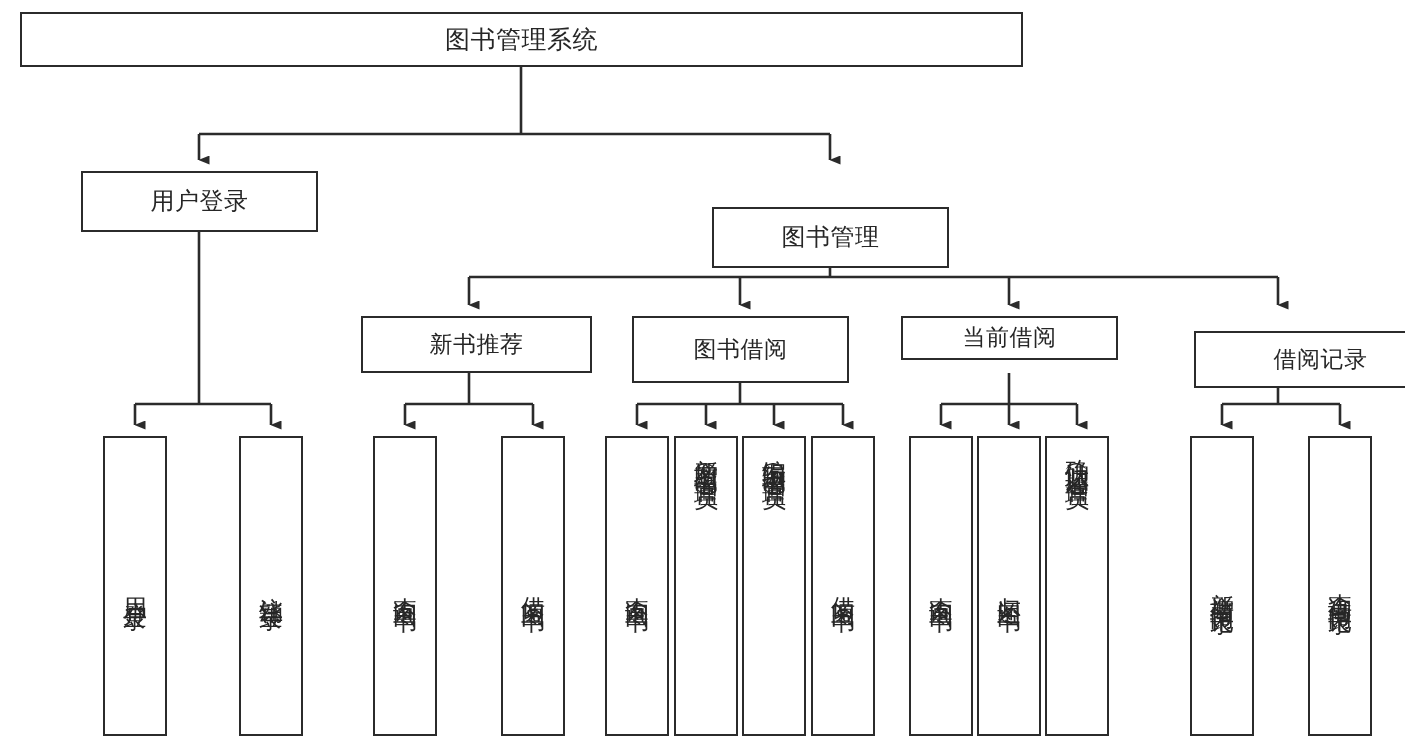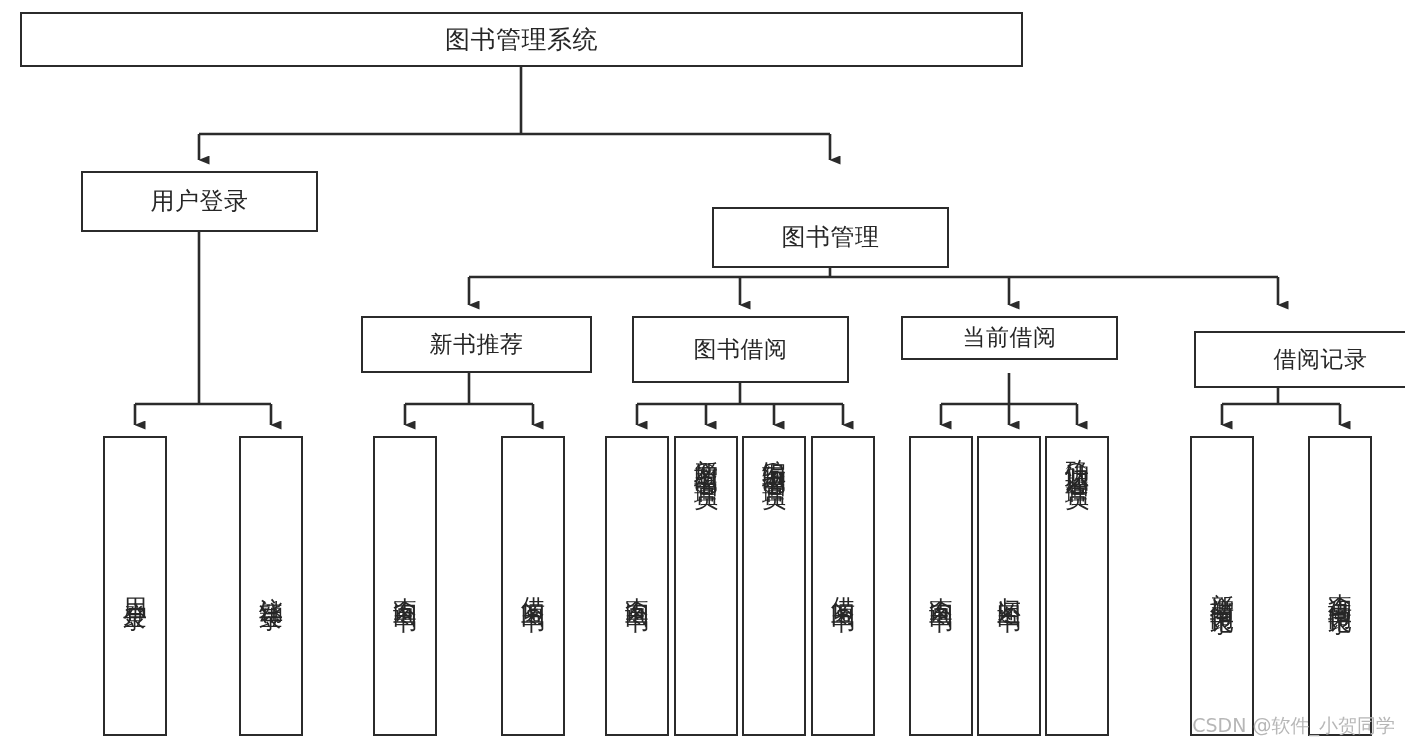--- a/index.html
+++ b/index.html
@@ -194,15 +194,14 @@
     <span class="node-label">确认归还（管理员）</span>
   </div>
 
   <div class="node-box leaf center-text" style="left:1190px; top:436px; width:64px; height:300px;">
     <span class="node-label">新增借阅记录</span>
   </div>
   <div class="node-box leaf center-text" style="left:1308px; top:436px; width:64px; height:300px;">
     <span class="node-label">查询借阅记录</span>
   </div>
 
-  <div id="watermark">CSDN @软件_小贺同学</div>
 
 </div>
 
 </body></html>

